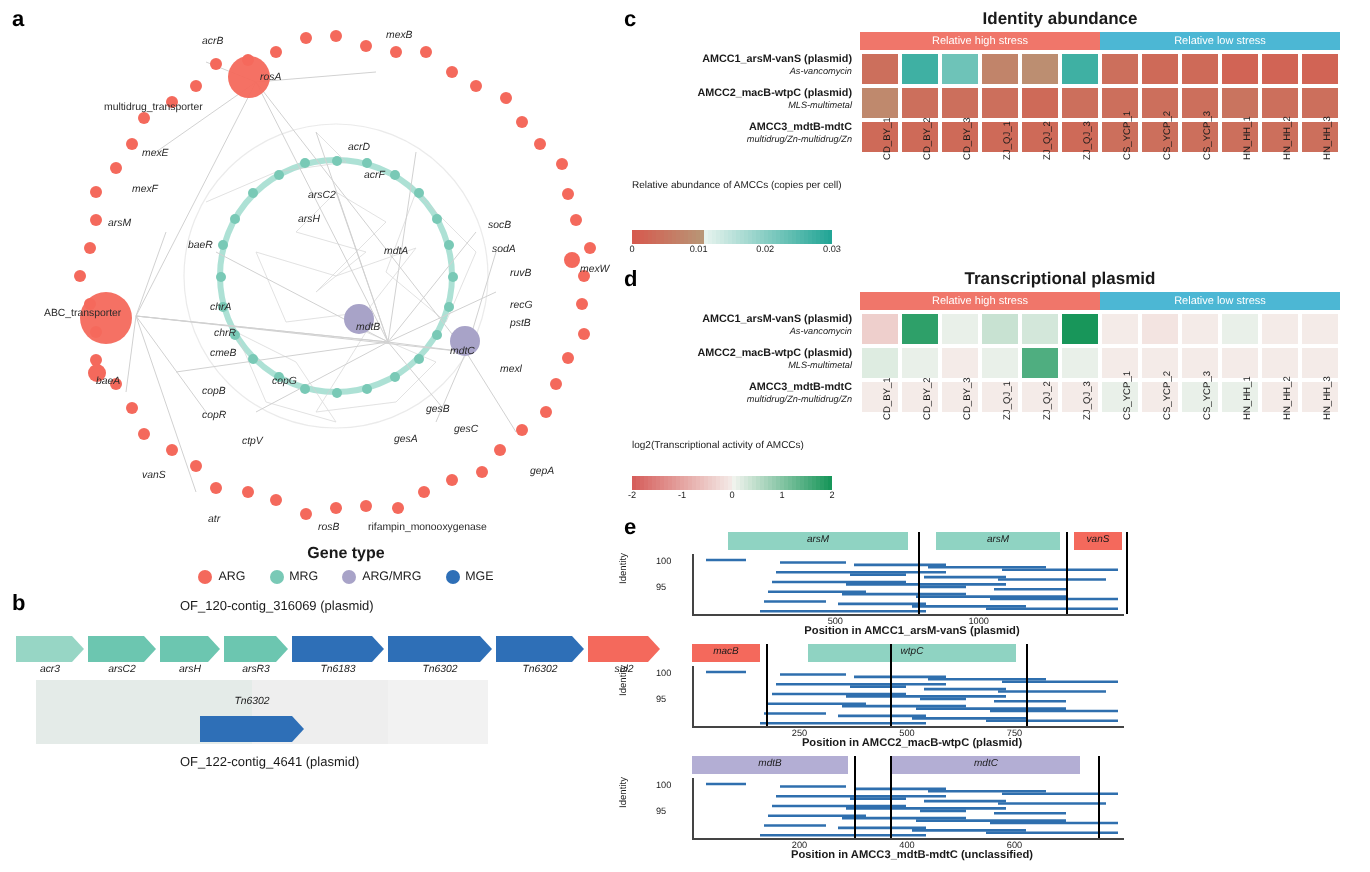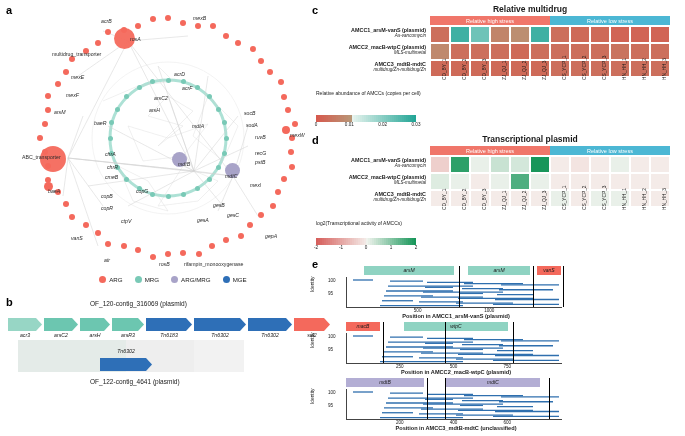--- a/index.html
+++ b/index.html
@@ -181,20 +181,21 @@
     <div class="net-label" style="left: 63px; top: 229px;">vanS</div>
     <div class="net-label" style="left: 257px; top: 227px;">gepA</div>
     <div class="net-label" style="left: 96px; top: 251px;">atr</div>
     <div class="net-label" style="left: 151px; top: 255px;">rosB</div>
     <div class="net-label plain" style="left: 176px; top: 255px;">rifampin_monooxygenase</div>
     <div class="net-label" style="left: 170px; top: 155px;">mdtB</div>
     <div class="net-label" style="left: 217px; top: 167px;">mdtC</div>
   </div>
 
 <div class="abs" style="left:48px;top:272px;width:250px;">
+  <div style="font-size:8px;font-weight:bold;text-align:center;">Gene type</div>
   <div style="display:flex;justify-content:center;gap:12px;margin-top:4px;">
     <div style="display:flex;align-items:center;gap:3px;font-size:6.2px;">
       <span class="legend-dot" style="background:#f4695c;"></span>
       <span>ARG</span>
     </div>
     <div style="display:flex;align-items:center;gap:3px;font-size:6.2px;">
       <span class="legend-dot" style="background:#79c9b6;"></span>
       <span>MRG</span>
     </div>
     <div style="display:flex;align-items:center;gap:3px;font-size:6.2px;">
@@ -289,21 +290,21 @@
       <div style="position: relative; width: 52px; height: 13px; margin-right: 2px;">
         <svg width="52" height="13">
           <polygon points="0,0 46,0 52,6.5 46,13 0,13" fill="#2e6fb7"></polygon>
         </svg>
       </div>
       <div style="position: absolute; left: 0px; top: -10px; width: 52px; text-align: center; font-size: 5.2px; font-style: italic;">Tn6302</div>
     </div>
   </div>
 
 <div class="panel-letter" style="left:312px;top:4px;">c</div>
-<div class="abs ttl" style="left:380px;top:4px;width:300px;">Relative multidrug</div>
+<div class="abs ttl" style="left:380px;top:4px;width:300px;">Identity abundance</div>
 <div class="abs" style="left:430px;top:16px;width:240px;height:9px;display:flex;">
   <div style="flex:1;background:#f0766a;color:#fff;font-size:5.5px;display:flex;align-items:center;justify-content:center;">Relative high stress</div>
   <div style="flex:1;background:#4cb7d4;color:#fff;font-size:5.5px;display:flex;align-items:center;justify-content:center;">Relative low stress</div>
 </div>
 <div class="abs" id="panel-c-rows" style="left:316px;top:26px;width:360px;">
     <div style="position: absolute; left: 0px; top: 1px; width: 110px; text-align: right; font-size: 5.4px; line-height: 1.2;">
       <div class="bold">AMCC1_arsM-vanS (plasmid)</div>
       <div style="font-size: 4.6px; font-style: italic;">As-vancomycin</div>
     </div>
     <div style="position: absolute; left: 0px; top: 18px; width: 110px; text-align: right; font-size: 5.4px; line-height: 1.2;">

